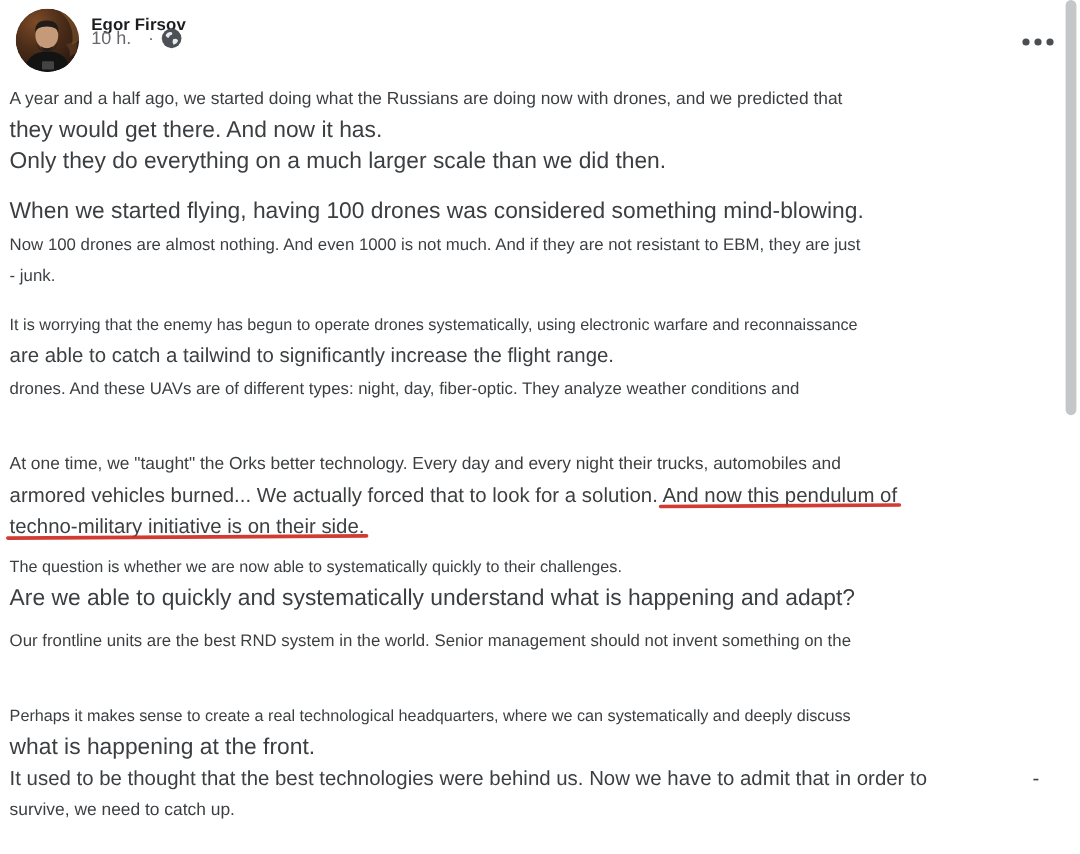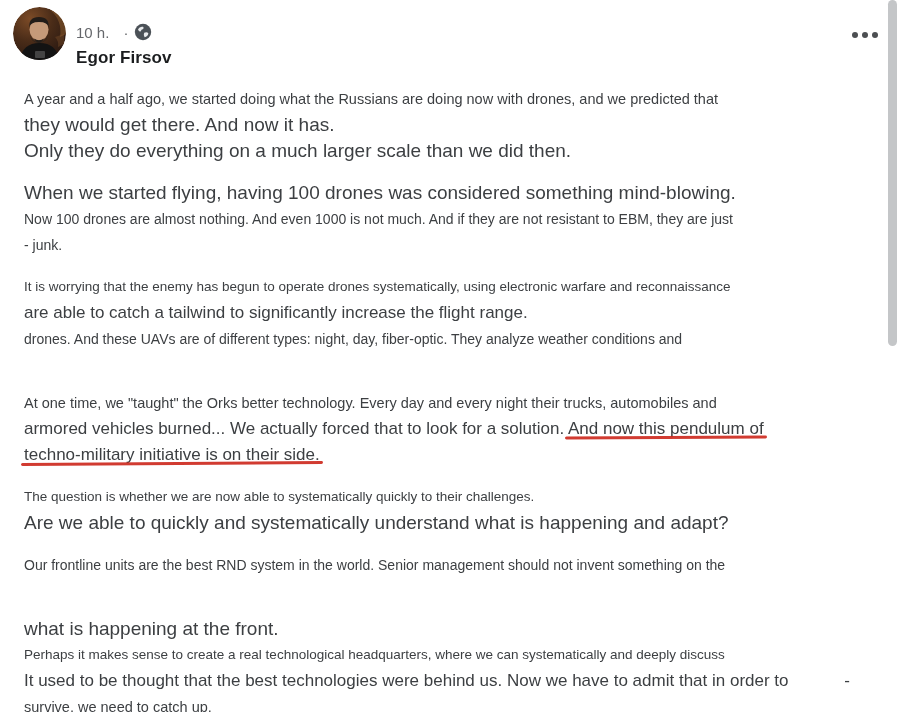--- a/index.html
+++ b/index.html
@@ -14,22 +14,22 @@
 
   
   .post-header{position:absolute;left:0;top:0;width:100%;height:66px;}
   .avatar{
     position:absolute;left:13px;top:7px;width:53px;height:53px;
     border-radius:50%;overflow:hidden;cursor:pointer;
   }
   .avatar svg{display:block;width:100%;height:100%;}
   .author{
     position:absolute;left:76px;top:12px;
-    font-size:17px;font-weight:bold;color:var(--author,#1b1d1f);
-    letter-spacing:.1px;cursor:pointer;margin-top:36px;
+    font-size:14px;font-weight:bold;color:var(--author,#1b1d1f);
+    letter-spacing:.1px;cursor:pointer;
   }
   .subrow{
     position:absolute;left:76px;top:22px;height:20px;
     display:flex;align-items:center;
     font-size:15px;color:var(--muted,#65676b);
   }
   .subrow .sep{margin:0 6px 0 14px;font-size:15px;}
   .subrow .globe{display:inline-flex;width:18px;height:18px;}
   .menu-dots{
     position:absolute;top:28px;right:18px;
@@ -40,21 +40,21 @@
   
   .scroll-thumb{
     position:absolute;top:0;right:3px;width:9px;height:346px;
     background:var(--scrollbar-thumb,#c4c6c8);border-radius:5px;
   }
 
   
   .post-body{
     position:absolute;left:8px;top:70px;width:864px;
   }
-  .para{margin:16px;}
+  .para{margin:0;}
   .gap-normal{margin-bottom:16px;}
   .gap-small{margin-bottom:8px;}
   .gap-large{margin-bottom:38px;}
   .gap-none{margin-bottom:0;}
   .line{
     line-height:26px;white-space:nowrap;
   }
   .size-xs{font-size:13.5px;}
   .size-sm{font-size:14.5px;}
   .size-md{font-size:14px;}
@@ -141,20 +141,20 @@
       <div class="line size-ml"><span class="rl">techno-military initiative is on their side.</span></div>
     </div>
     <div class="para gap-small">
       <div class="line size-xs"><span>The question is whether we are now able to systematically quickly to their challenges.</span></div>
       <div class="line size-lg"><span>Are we able to quickly and systematically understand what is happening and adapt?</span></div>
     </div>
     <div class="para gap-large">
       <div class="line size-md"><span>Our frontline units are the best RND system in the world. Senior management should not invent something on the</span></div>
     </div>
     <div class="para gap-none">
+      <div class="line size-xs"><span>Perhaps it makes sense to create a real technological headquarters, where we can systematically and deeply discuss</span></div>
       <div class="line size-lg"><span>what is happening at the front.</span></div>
-      <div class="line size-xs"><span>Perhaps it makes sense to create a real technological headquarters, where we can systematically and deeply discuss</span></div>
       <div class="line size-ml"><span class="dash-right">-</span><span>It used to be thought that the best technologies were behind us. Now we have to admit that in order to</span></div>
       <div class="line size-sm"><span>survive, we need to catch up.</span></div>
     </div>
   </div>
 
 <div class="scroll-thumb"></div>
 
 </body></html>

